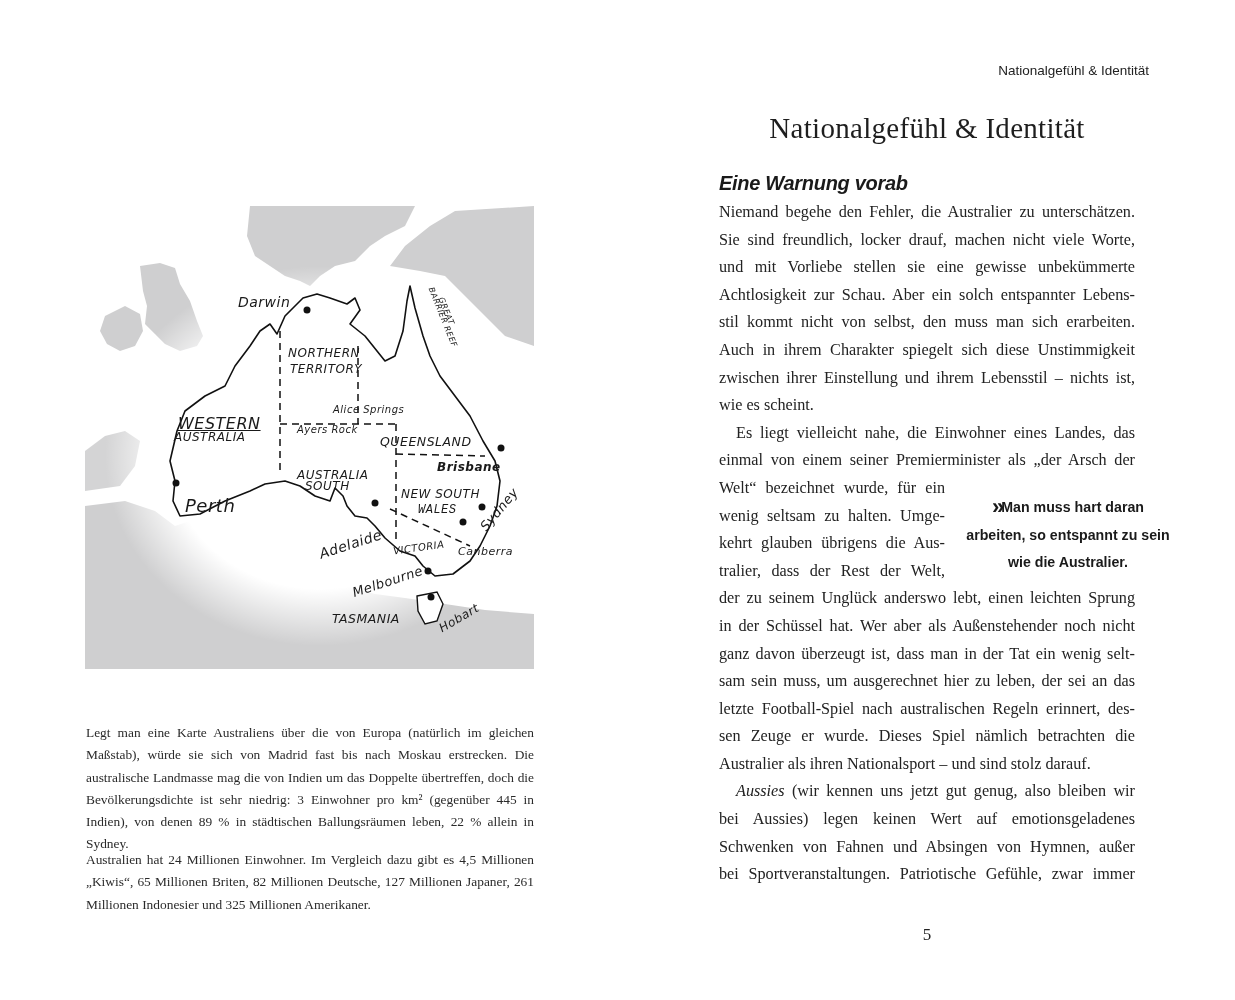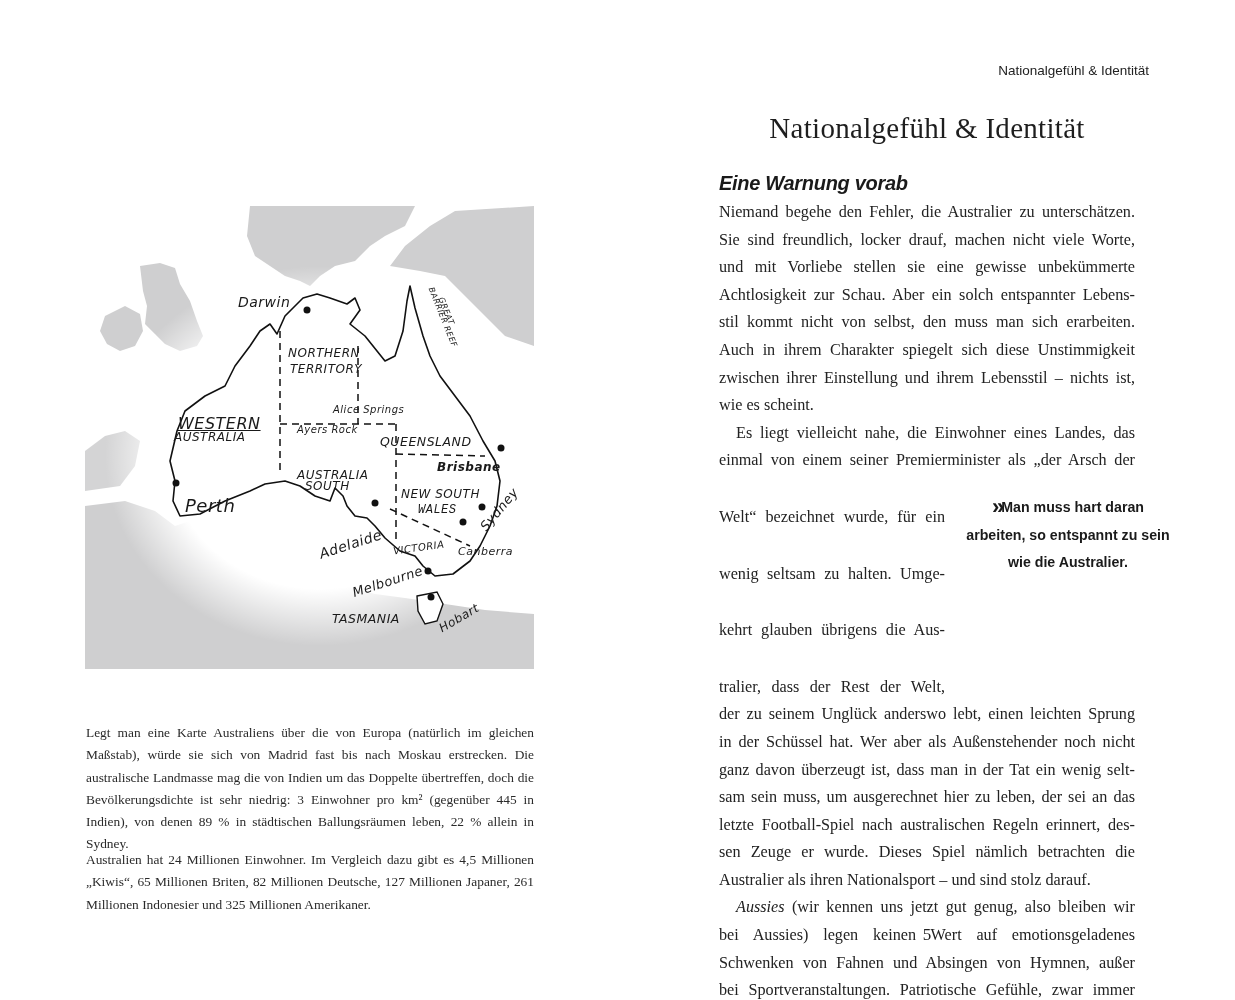--- a/index.html
+++ b/index.html
@@ -17,21 +17,21 @@
   .caption-2 { top:814px; }
 
   .running-head { position:absolute; right:87px; top:63px; font-family:"Liberation Sans", sans-serif; font-size:13.5px; color:#222; }
   .chapter-title { position:absolute; left:0; width:618px; top:112px; text-align:center; font-size:29px; color:#1e1e1e; letter-spacing:0.3px; }
   .section-head { position:absolute; left:101px; top:172px; font-family:"Liberation Sans", sans-serif; font-weight:bold; font-style:italic; font-size:20px; color:#1a1a1a; letter-spacing:-0.3px; }
 
   .body-text { position:absolute; left:101px; width:416px; font-size:16.2px; line-height:27.6px; color:#222; text-align:justify; }
   .line { display:block; text-align:justify; text-align-last:justify; white-space:nowrap; height:27.6px; }
   .line.last { text-align-last:left; }
   .line.indent { text-indent:17px; }
-  .narrow { width:226px;margin-top:29px; }
+  .narrow { width:226px; }
 
   .pullquote { position:absolute; left:340px; top:494px; width:220px; font-family:"Liberation Sans", sans-serif; font-weight:bold; font-size:14.2px; line-height:27.6px; text-align:center; color:#1a1a1a; }
   .pq-icon { display:inline-block; font-size:22px; line-height:14px; vertical-align:-2px; margin-right:4px; letter-spacing:-7px; }
 
   .page-number { position:absolute; left:0; width:618px; top:925px; text-align:center; font-size:17px; color:#222; }
 </style>
 </head>
 <body>
 
 <div class="page-left">

